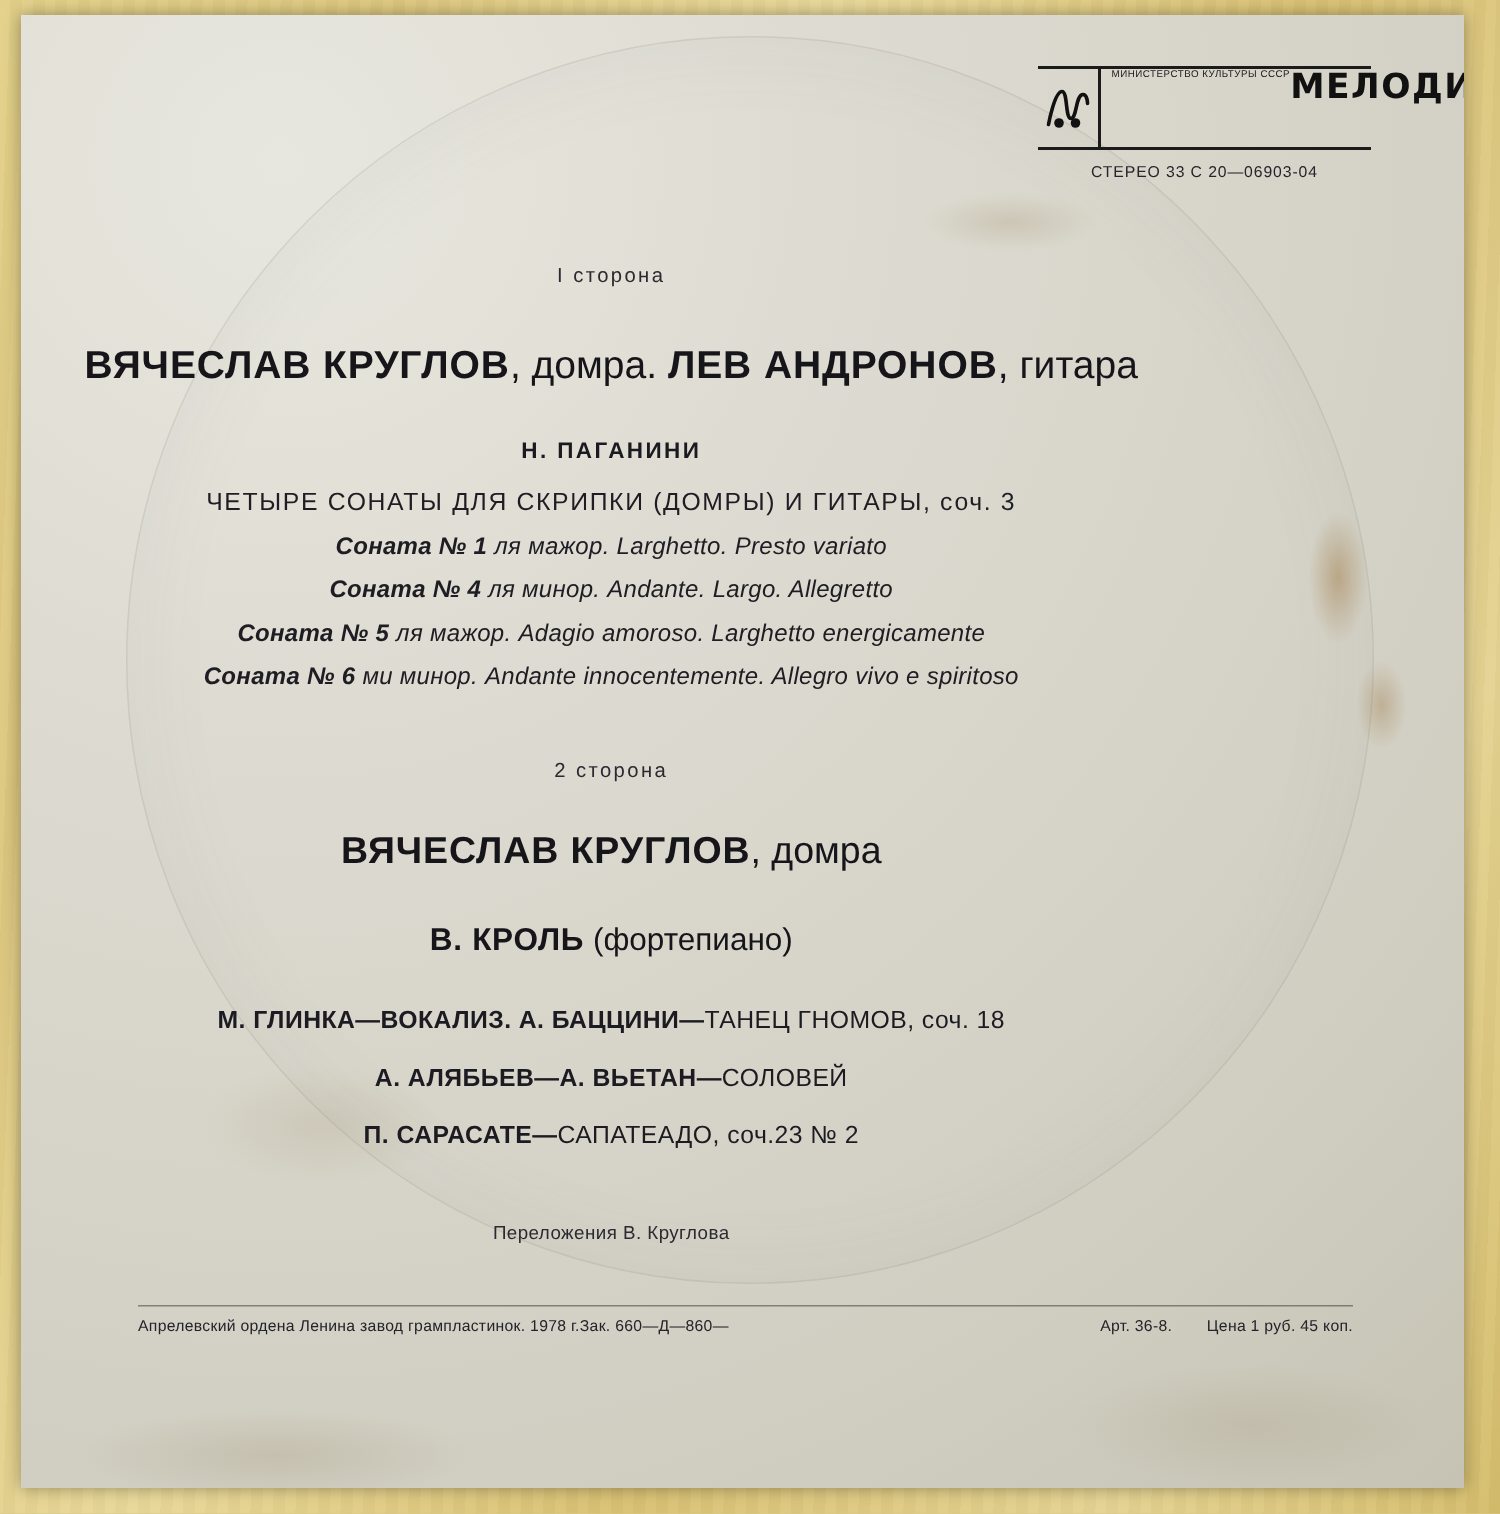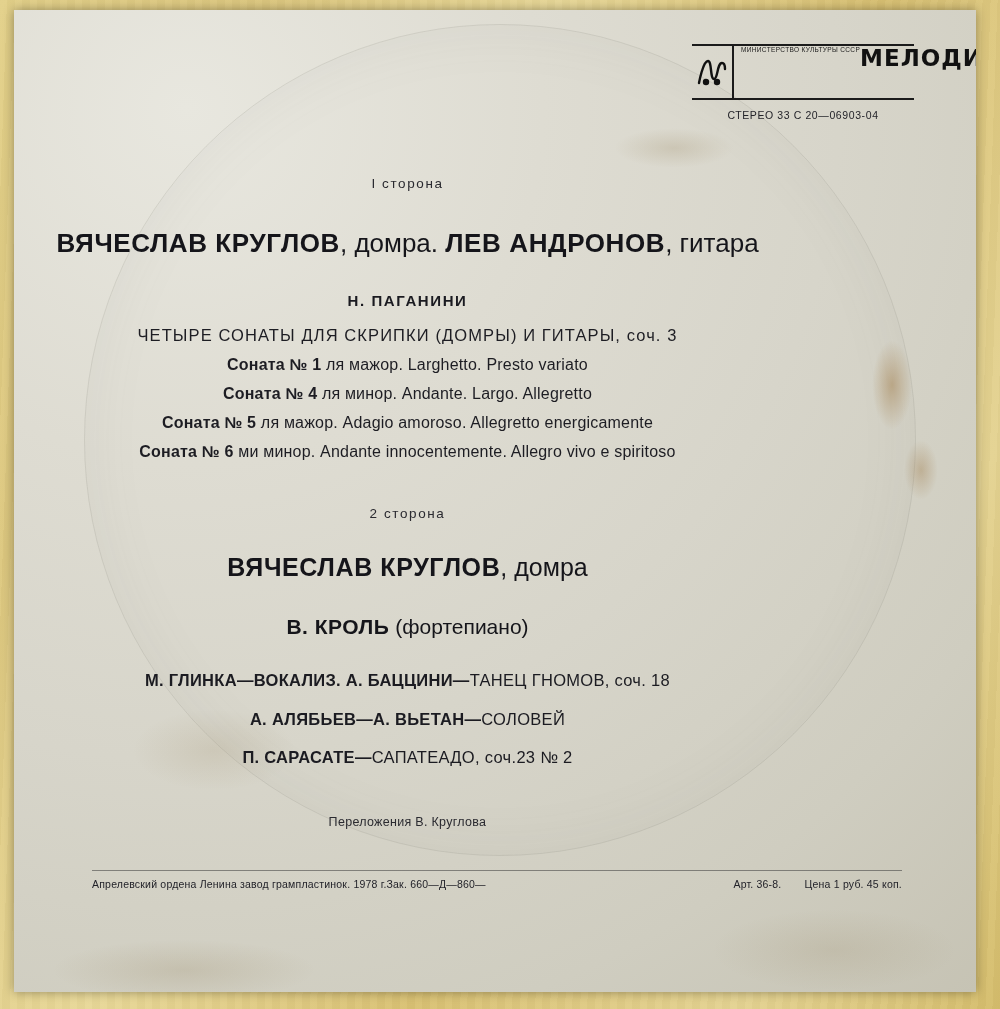--- a/index.html
+++ b/index.html
@@ -184,21 +184,21 @@
     font-size: 12.5px;
     color: #2a2a30;
     letter-spacing: .3px;
   }
 
   
   .mt-side1 { margin-top: 166px; }
   .mt-perf1 { margin-top: 37px; }
   .mt-comp  { margin-top: 33px; }
   .mt-work  { margin-top: 17px; }
-  .mt-trk   { margin-top: 11px; }
+  .mt-trk   { margin-top: 11px; font-style: italic; }
   .mt-side2 { margin-top: 45px; }
   .mt-perf2 { margin-top: 32px; }
   .mt-piano { margin-top: 33px; }
   .mt-w1    { margin-top: 32px; }
   .mt-w2    { margin-top: 20px; }
   .mt-w3    { margin-top: 19px; }
   .mt-arr   { margin-top: 48px; }
 
   
   #footer-rule {
@@ -270,21 +270,21 @@
 
     <div class="work-title mt-work">ЧЕТЫРЕ СОНАТЫ ДЛЯ СКРИПКИ (ДОМРЫ) И ГИТАРЫ, соч. 3</div>
 
     <div class="track mt-trk">
       <b>Соната № 1</b><span> ля мажор. Larghetto. Presto variato</span>
     </div>
     <div class="track mt-trk">
       <b>Соната № 4</b><span> ля минор. Andante. Largo. Allegretto</span>
     </div>
     <div class="track mt-trk">
-      <b>Соната № 5</b><span> ля мажор. Adagio amoroso. Allegretto energicamente</span>
+      <b>Соната № 5</b><span> ля мажор. Adagio amoroso. Larghetto energicamente</span>
     </div>
     <div class="track mt-trk">
       <b>Соната № 6</b><span> ми минор. Andante innocentemente. Allegro vivo e spiritoso</span>
     </div>
 
     <div class="side-label mt-side2">2 сторона</div>
 
     <div class="performers-2 mt-perf2">
       <span class="caps">ВЯЧЕСЛАВ КРУГЛОВ</span><span>, домра</span>
     </div>

